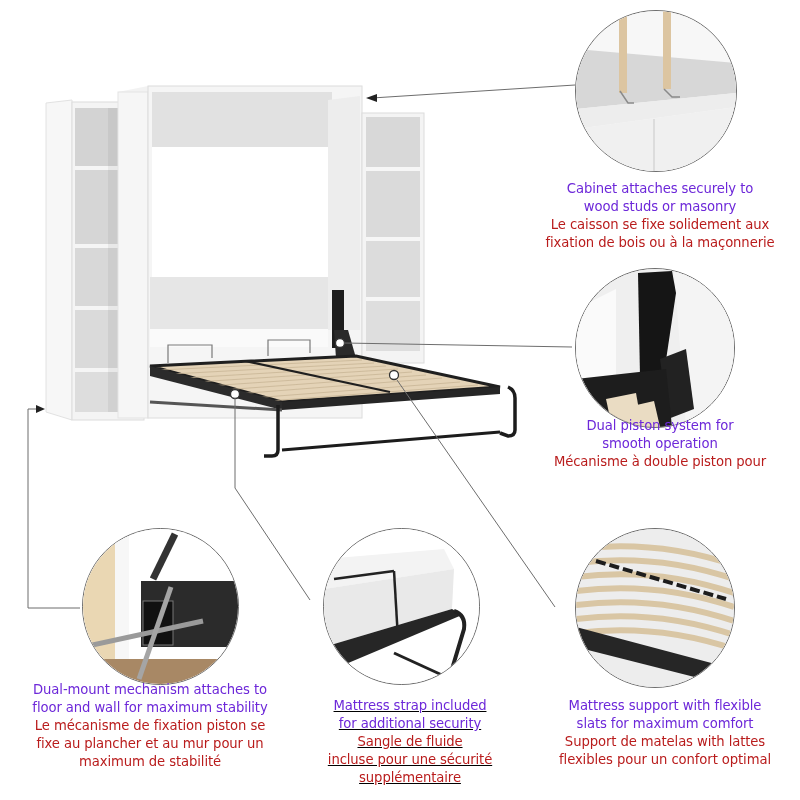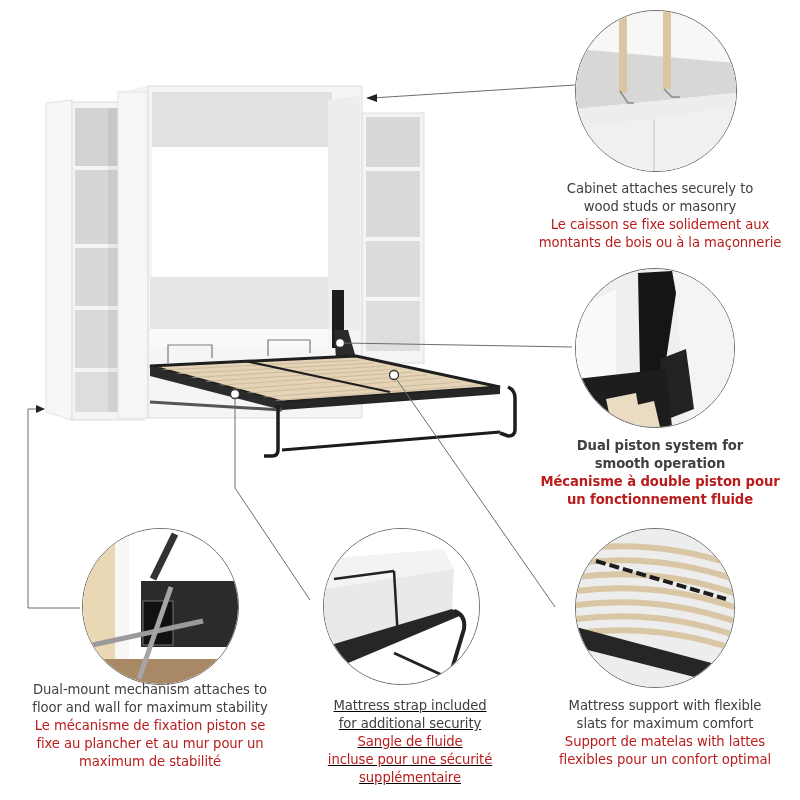--- a/index.html
+++ b/index.html
@@ -1,19 +1,19 @@
 <!DOCTYPE html>
 <html><head>
 <meta charset="utf-8">
 <style>
   html, body { margin: 0; padding: 0; background: #ffffff; }
   body { width: 800px; height: 800px; position: relative; overflow: hidden; font-family: "DejaVu Sans", sans-serif; }
   .abs { position: absolute; }
   .caption { position: absolute; text-align: center; line-height: 18px; font-size: 13.2px; letter-spacing: -0.1px; }
-  .caption .en { color: #404040; display: block; }
+  .caption .en { color: #6d28d9; display: block; }
   .caption .fr { color: #b91c1c; display: block; }
   .circle { position: absolute; border-radius: 50%; border: 1.3px solid #6d6d6d; overflow: hidden; background: #f2f2f2; }
   svg { display: block; }
 </style>
 </head>
 <body>
 
 <div class="abs" style="left:0;top:0;width:560px;height:470px;">
   <svg width="560" height="470" viewBox="0 0 560 470">
 
@@ -120,40 +120,39 @@
     <rect x="43" y="0" width="8" height="82" fill="#dcc5a1"></rect>
     <rect x="87" y="0" width="8" height="78" fill="#dcc5a1"></rect>
     <path d="M44 80 L52 92 L58 92" stroke="#8a8a8a" stroke-width="1.5" fill="none"></path>
     <path d="M88 78 L96 86 L104 86" stroke="#8a8a8a" stroke-width="1.5" fill="none"></path>
   </svg>
 </div>
 <div class="caption" style="left:520px;top:180px;width:280px;">
   <span class="en">Cabinet attaches securely to</span>
   <span class="en">wood studs or masonry</span>
   <span class="fr">Le caisson se fixe solidement aux</span>
-  <span class="fr">montants de bois ou à la maçonnerie</span>
+  <span class="fr">fixation de bois ou à la maçonnerie</span>
 </div>
 
 <div class="circle" style="left:575px;top:268px;width:158px;height:158px;">
   <svg width="158" height="158" viewBox="0 0 158 158">
     <rect width="158" height="158" fill="#efefef"></rect>
     <polygon points="0,40 40,20 40,130 0,150" fill="#fafafa"></polygon>
     <polygon points="98,0 158,0 158,158 110,158" fill="#f4f4f4"></polygon>
     <polygon points="62,4 96,2 100,24 86,118 64,108" fill="#151515"></polygon>
     <polygon points="84,90 110,80 118,140 92,150" fill="#222"></polygon>
     <polygon points="0,110 90,100 96,158 0,158" fill="#1d1d1d"></polygon>
     <polygon points="30,130 60,124 66,158 36,158" fill="#eadcc3"></polygon>
     <polygon points="52,138 78,132 84,158 58,158" fill="#eadcc3"></polygon>
   </svg>
 </div>
-<div class="caption" style="left:520px;top:437px;width:280px;font-weight:bold;">
+<div class="caption" style="left:520px;top:417px;width:280px;">
   <span class="en">Dual piston system for</span>
   <span class="en">smooth operation</span>
   <span class="fr">Mécanisme à double piston pour</span>
-  <span class="fr">un fonctionnement fluide</span>
 </div>
 
 <div class="circle" style="left:82px;top:528px;width:155px;height:155px;">
   <svg width="155" height="155" viewBox="0 0 155 155">
     <rect width="155" height="155" fill="#ffffff"></rect>
     <rect x="0" y="0" width="32" height="130" fill="#ead7b3"></rect>
     <rect x="32" y="0" width="14" height="130" fill="#f7f7f7"></rect>
     <rect x="0" y="130" width="155" height="25" fill="#a88865"></rect>
     <rect x="58" y="52" width="97" height="66" fill="#2b2b2b"></rect>
     <rect x="60" y="72" width="30" height="44" fill="#111" stroke="#777"></rect>

